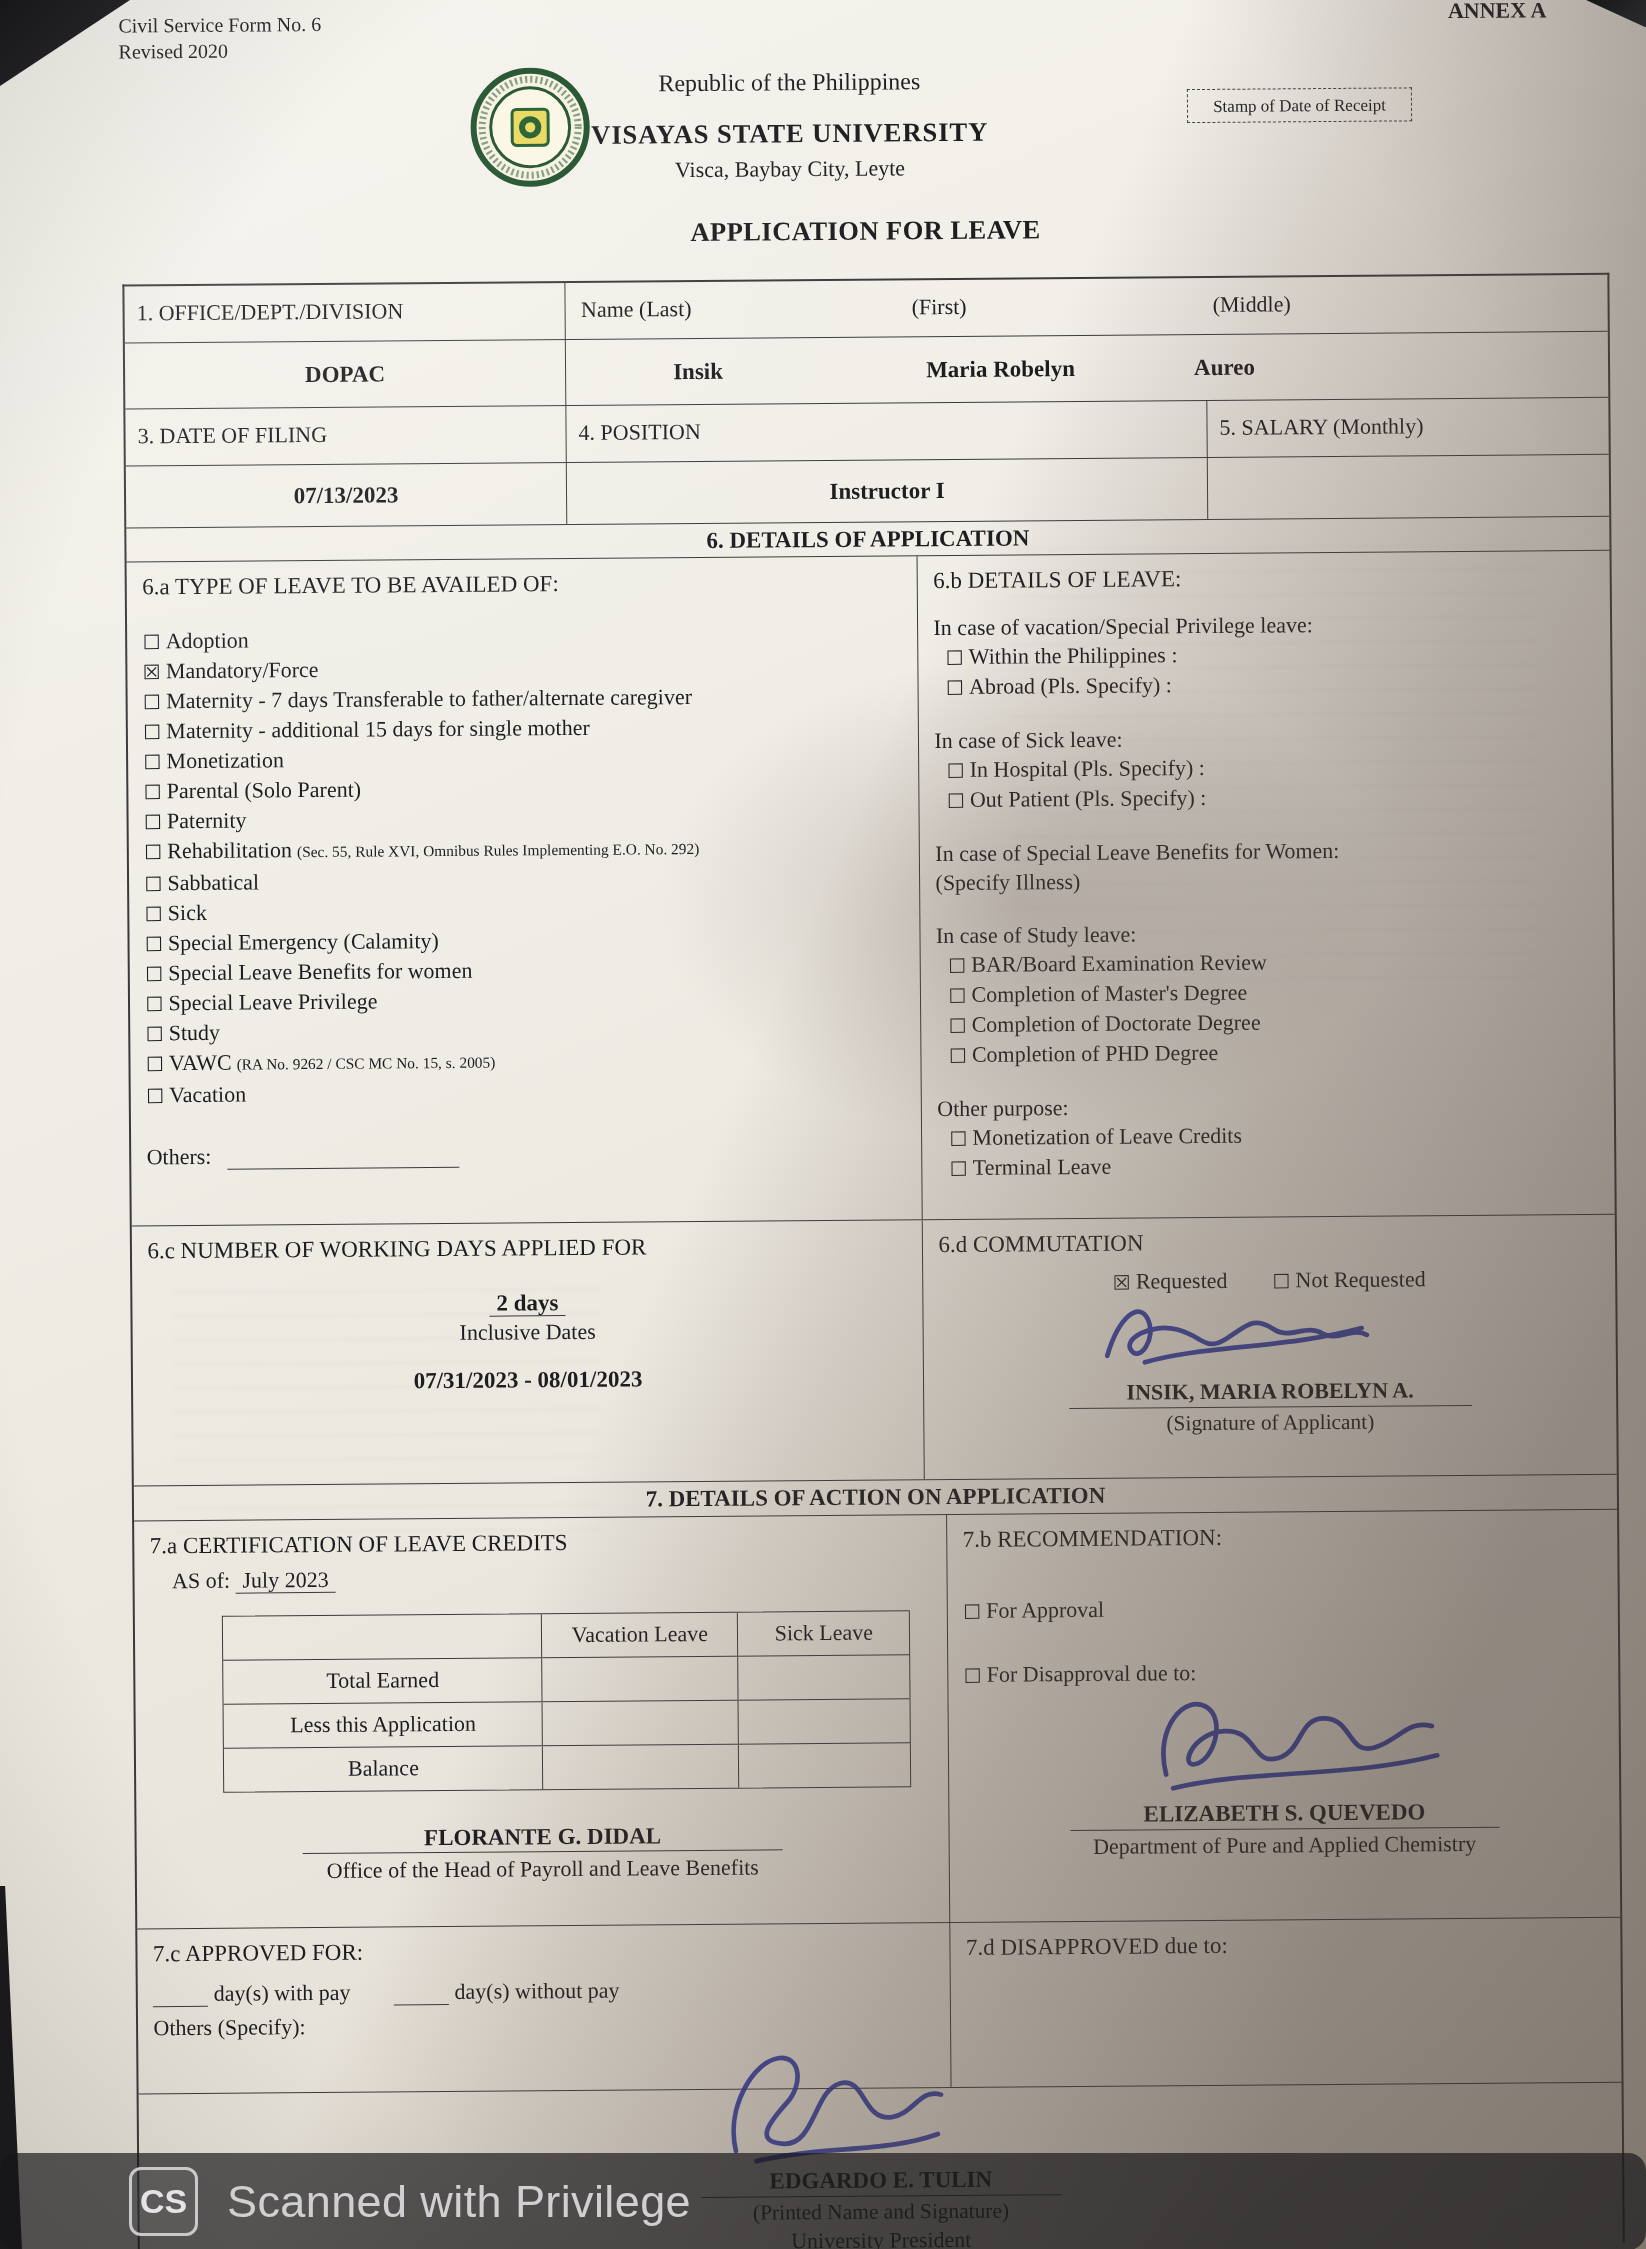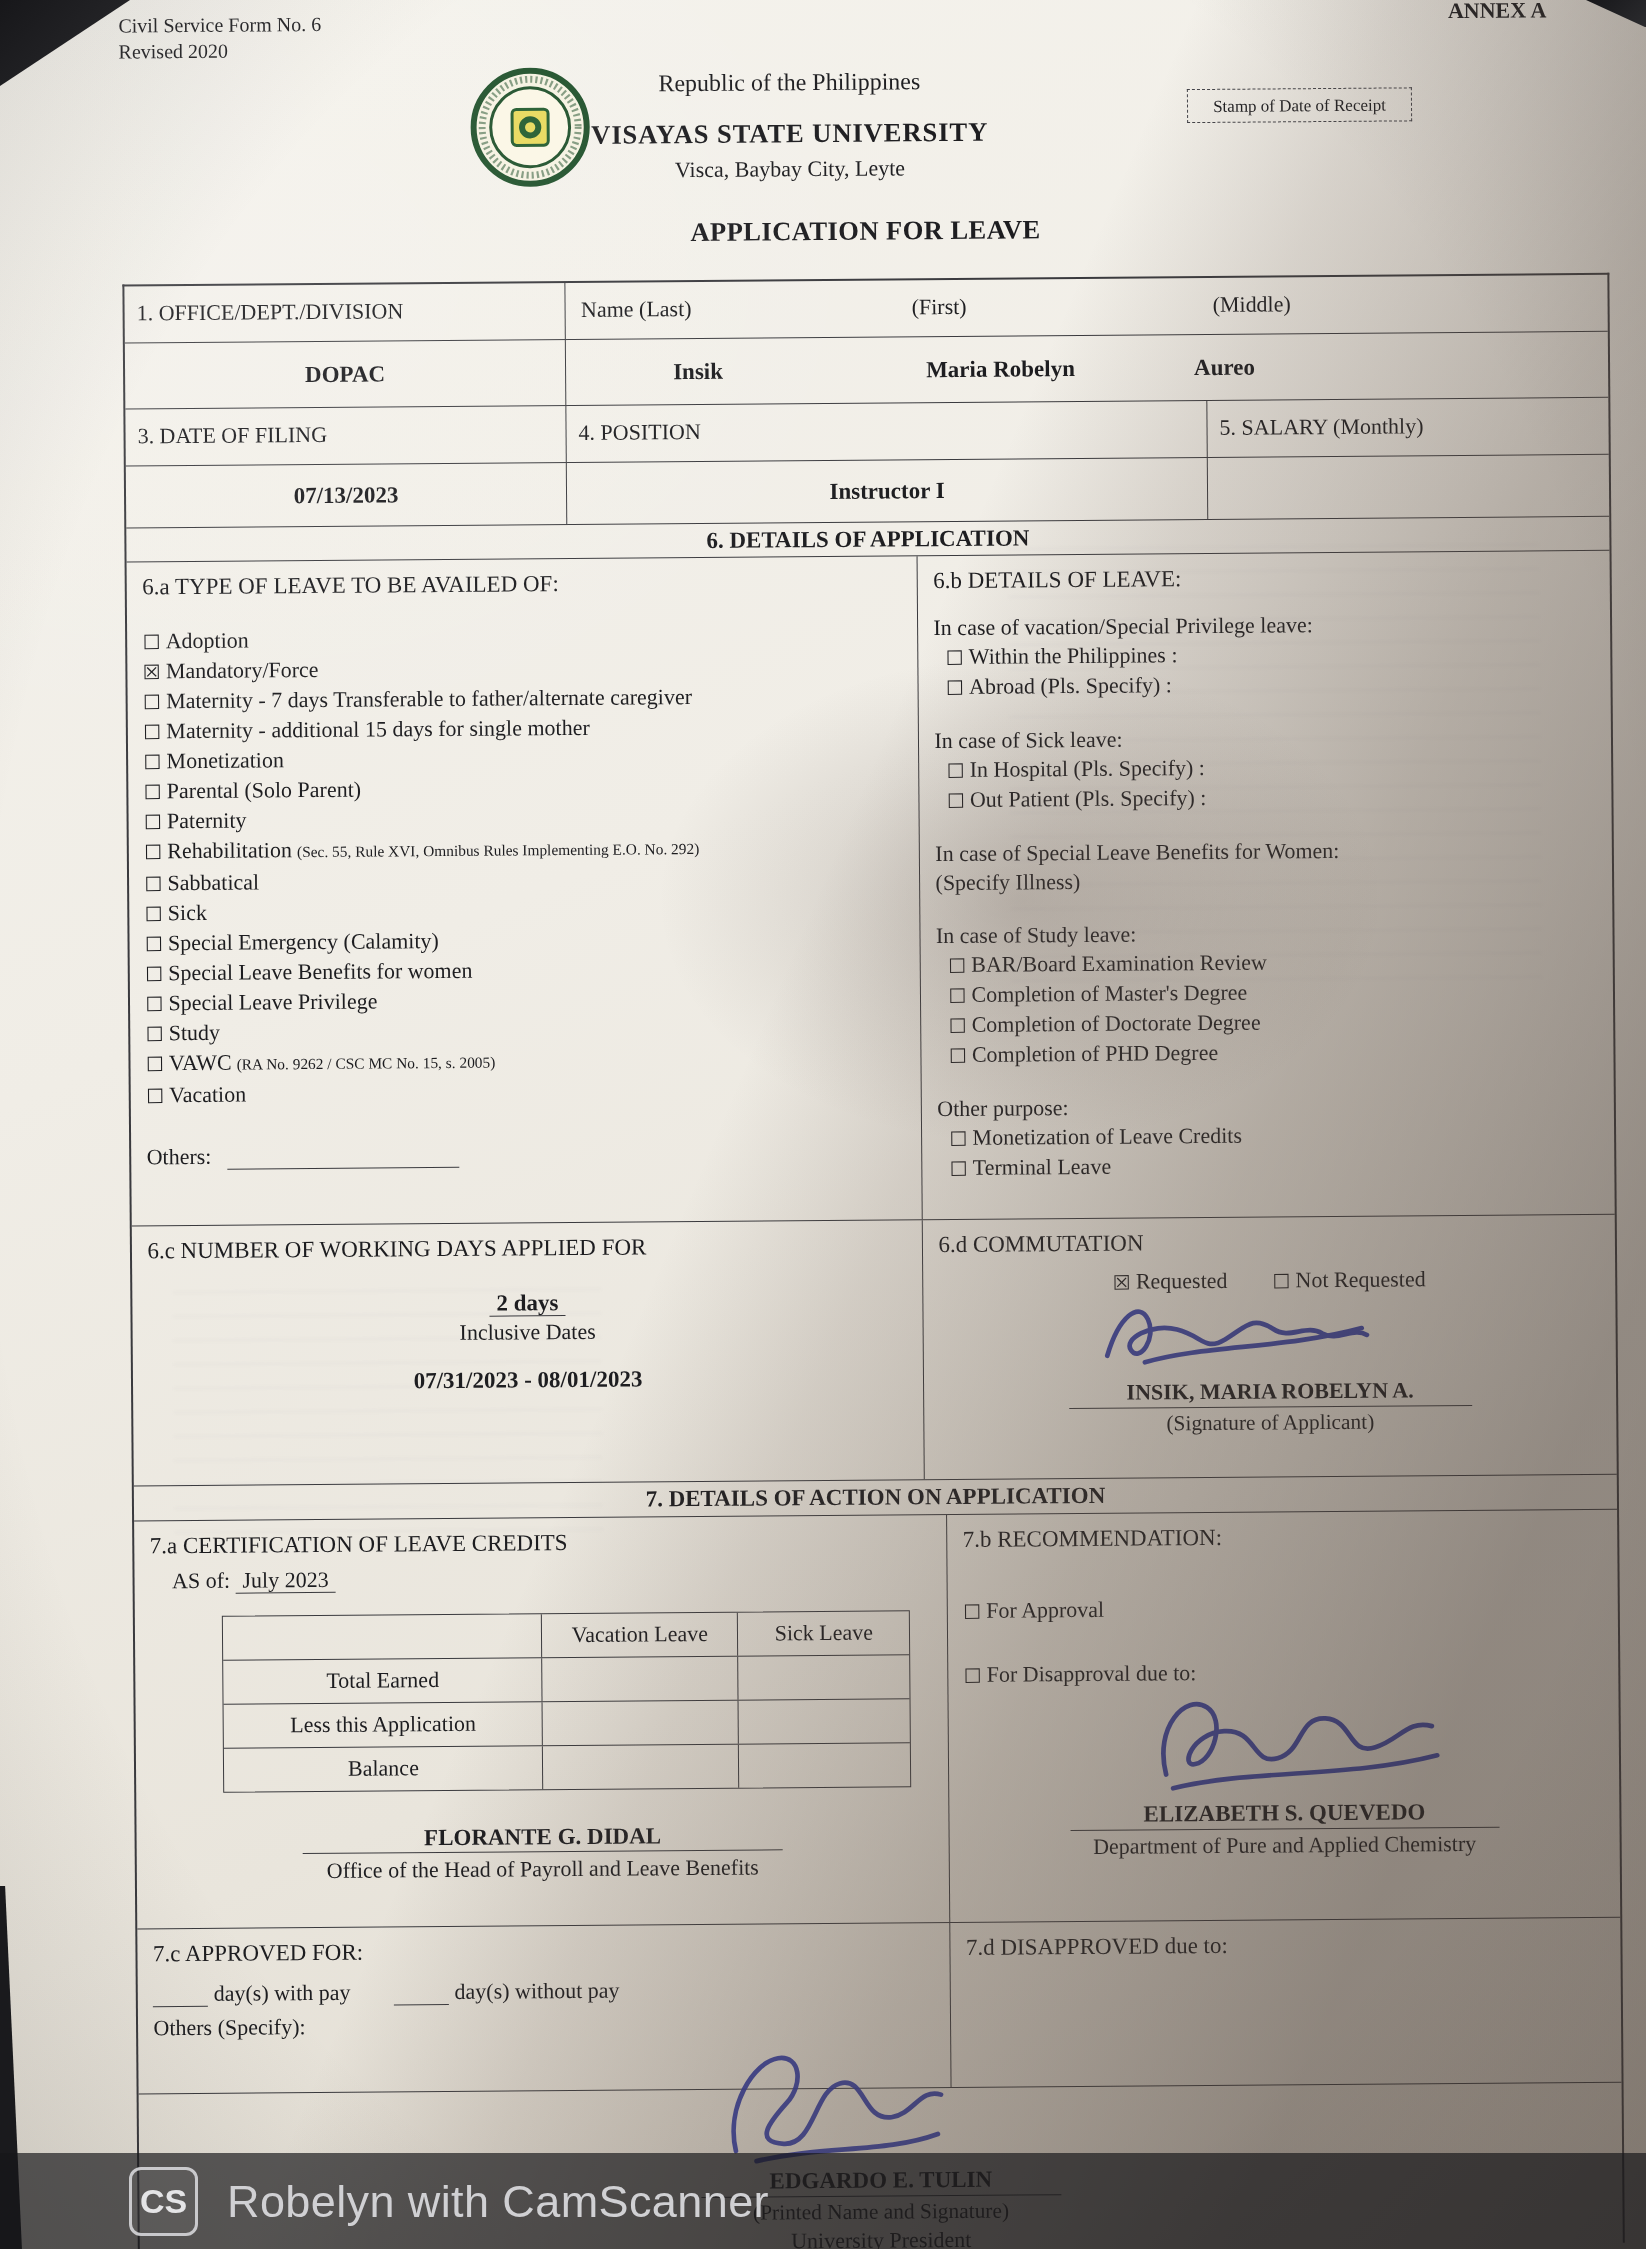--- a/index.html
+++ b/index.html
@@ -91,21 +91,21 @@
       radial-gradient(ellipse at 50% 48%, rgba(0,0,0,0) 72%, rgba(40,34,30,0.14) 100%);}
   .corner{position:absolute;z-index:25;background:linear-gradient(135deg,#17171a,#2b2b2e);}
   .corner-tl{left:0;top:0;width:130px;height:86px;clip-path:polygon(0 0,100% 0,0 100%);}
   .corner-tr{right:0;top:0;width:60px;height:27.4px;clip-path:polygon(0 0,100% 0,100% 100%);}
   .edge-left{position:absolute;z-index:25;left:0;top:1886px;width:22px;height:364px;background:#1a1a1d;
              clip-path:polygon(0 0,5.1px 0,100% 100%,0 100%);}
 
   
   .scanbar{position:absolute;left:0;right:0;top:2153px;height:97px;z-index:30;
            background:rgba(22,22,25,0.68);display:flex;align-items:center;gap:29px;padding-left:129px;
-           font-family:"Liberation Sans",sans-serif;}
+           font-family:"Liberation Sans",sans-serif;border-radius:18px;}
   .cs-logo{width:63px;height:63px;border:3.4px solid #c9c9cc;border-radius:12px;background:rgba(255,255,255,0.05);
            color:#e4e4e6;font-weight:bold;font-size:34px;display:flex;align-items:center;justify-content:center;}
   .cs-text{color:#d0d0d3;font-size:45px;letter-spacing:0.4px;}
 </style>
 </head>
 <body>
 
 <div class="stage">
   <div class="paper"></div>
 
@@ -435,16 +435,16 @@
     <div class="ghost" style="left:171px;top:1286px;width:429px;height:257px"></div>
   </div>
 
   <div class="shade"></div>
   <div class="corner corner-tl"></div>
   <div class="corner corner-tr"></div>
   <div class="edge-left"></div>
 
   <div class="scanbar">
     <div class="cs-logo">CS</div>
-    <div class="cs-text">Robelyn with CamScanner</div>
+    <div class="cs-text">Scanned with Privilege</div>
   </div>
 </div>
 
 
 </body></html>

